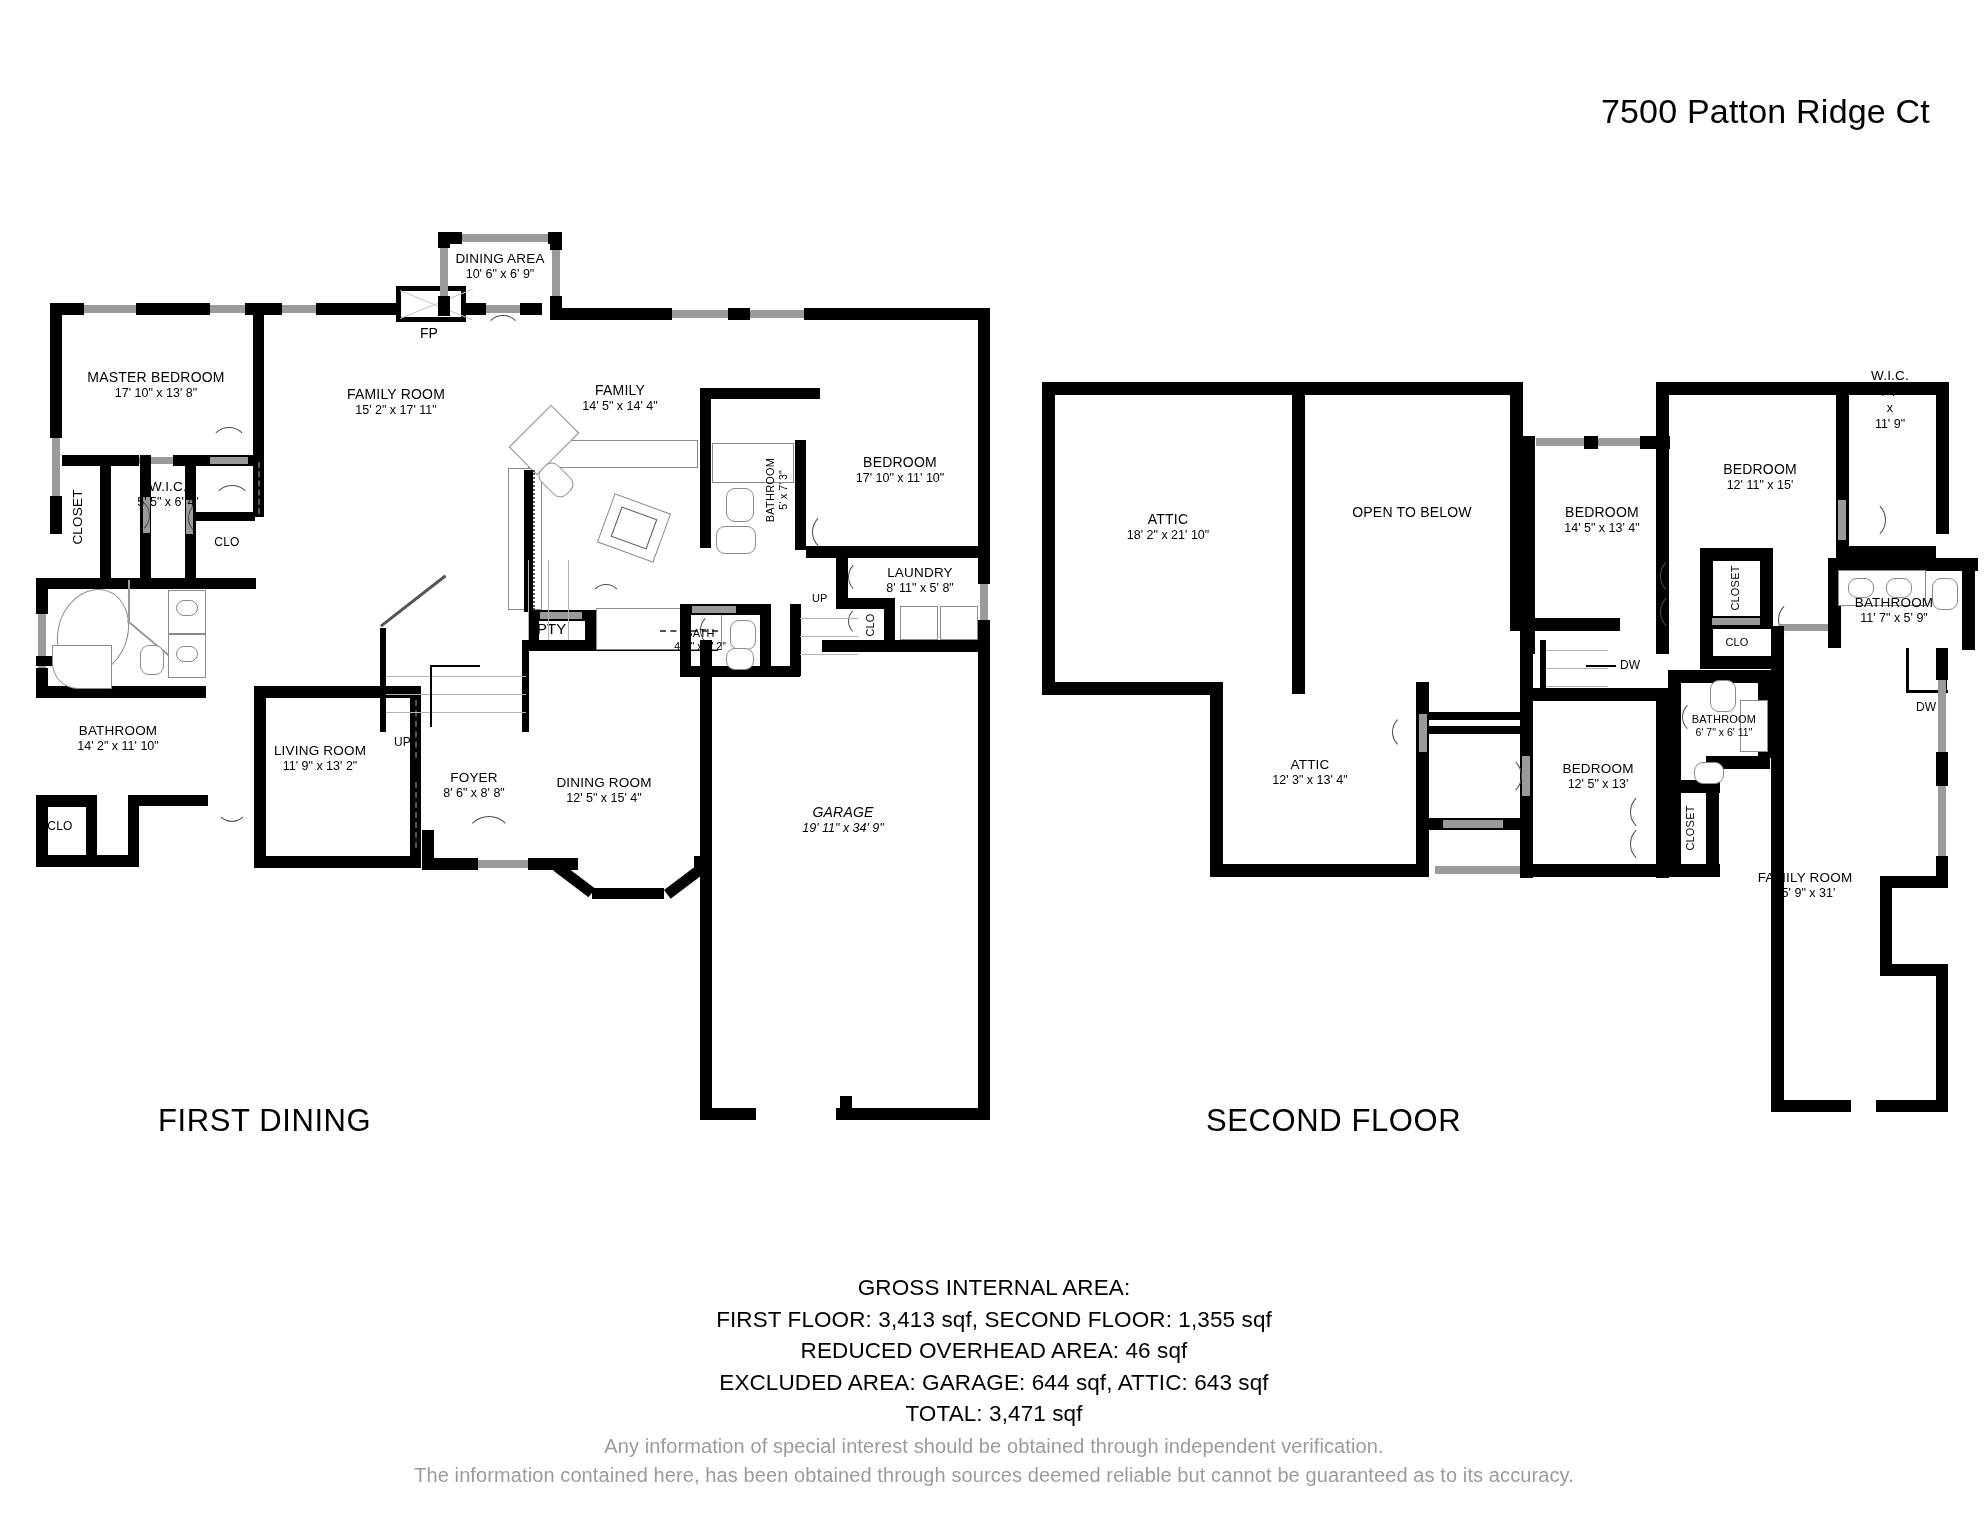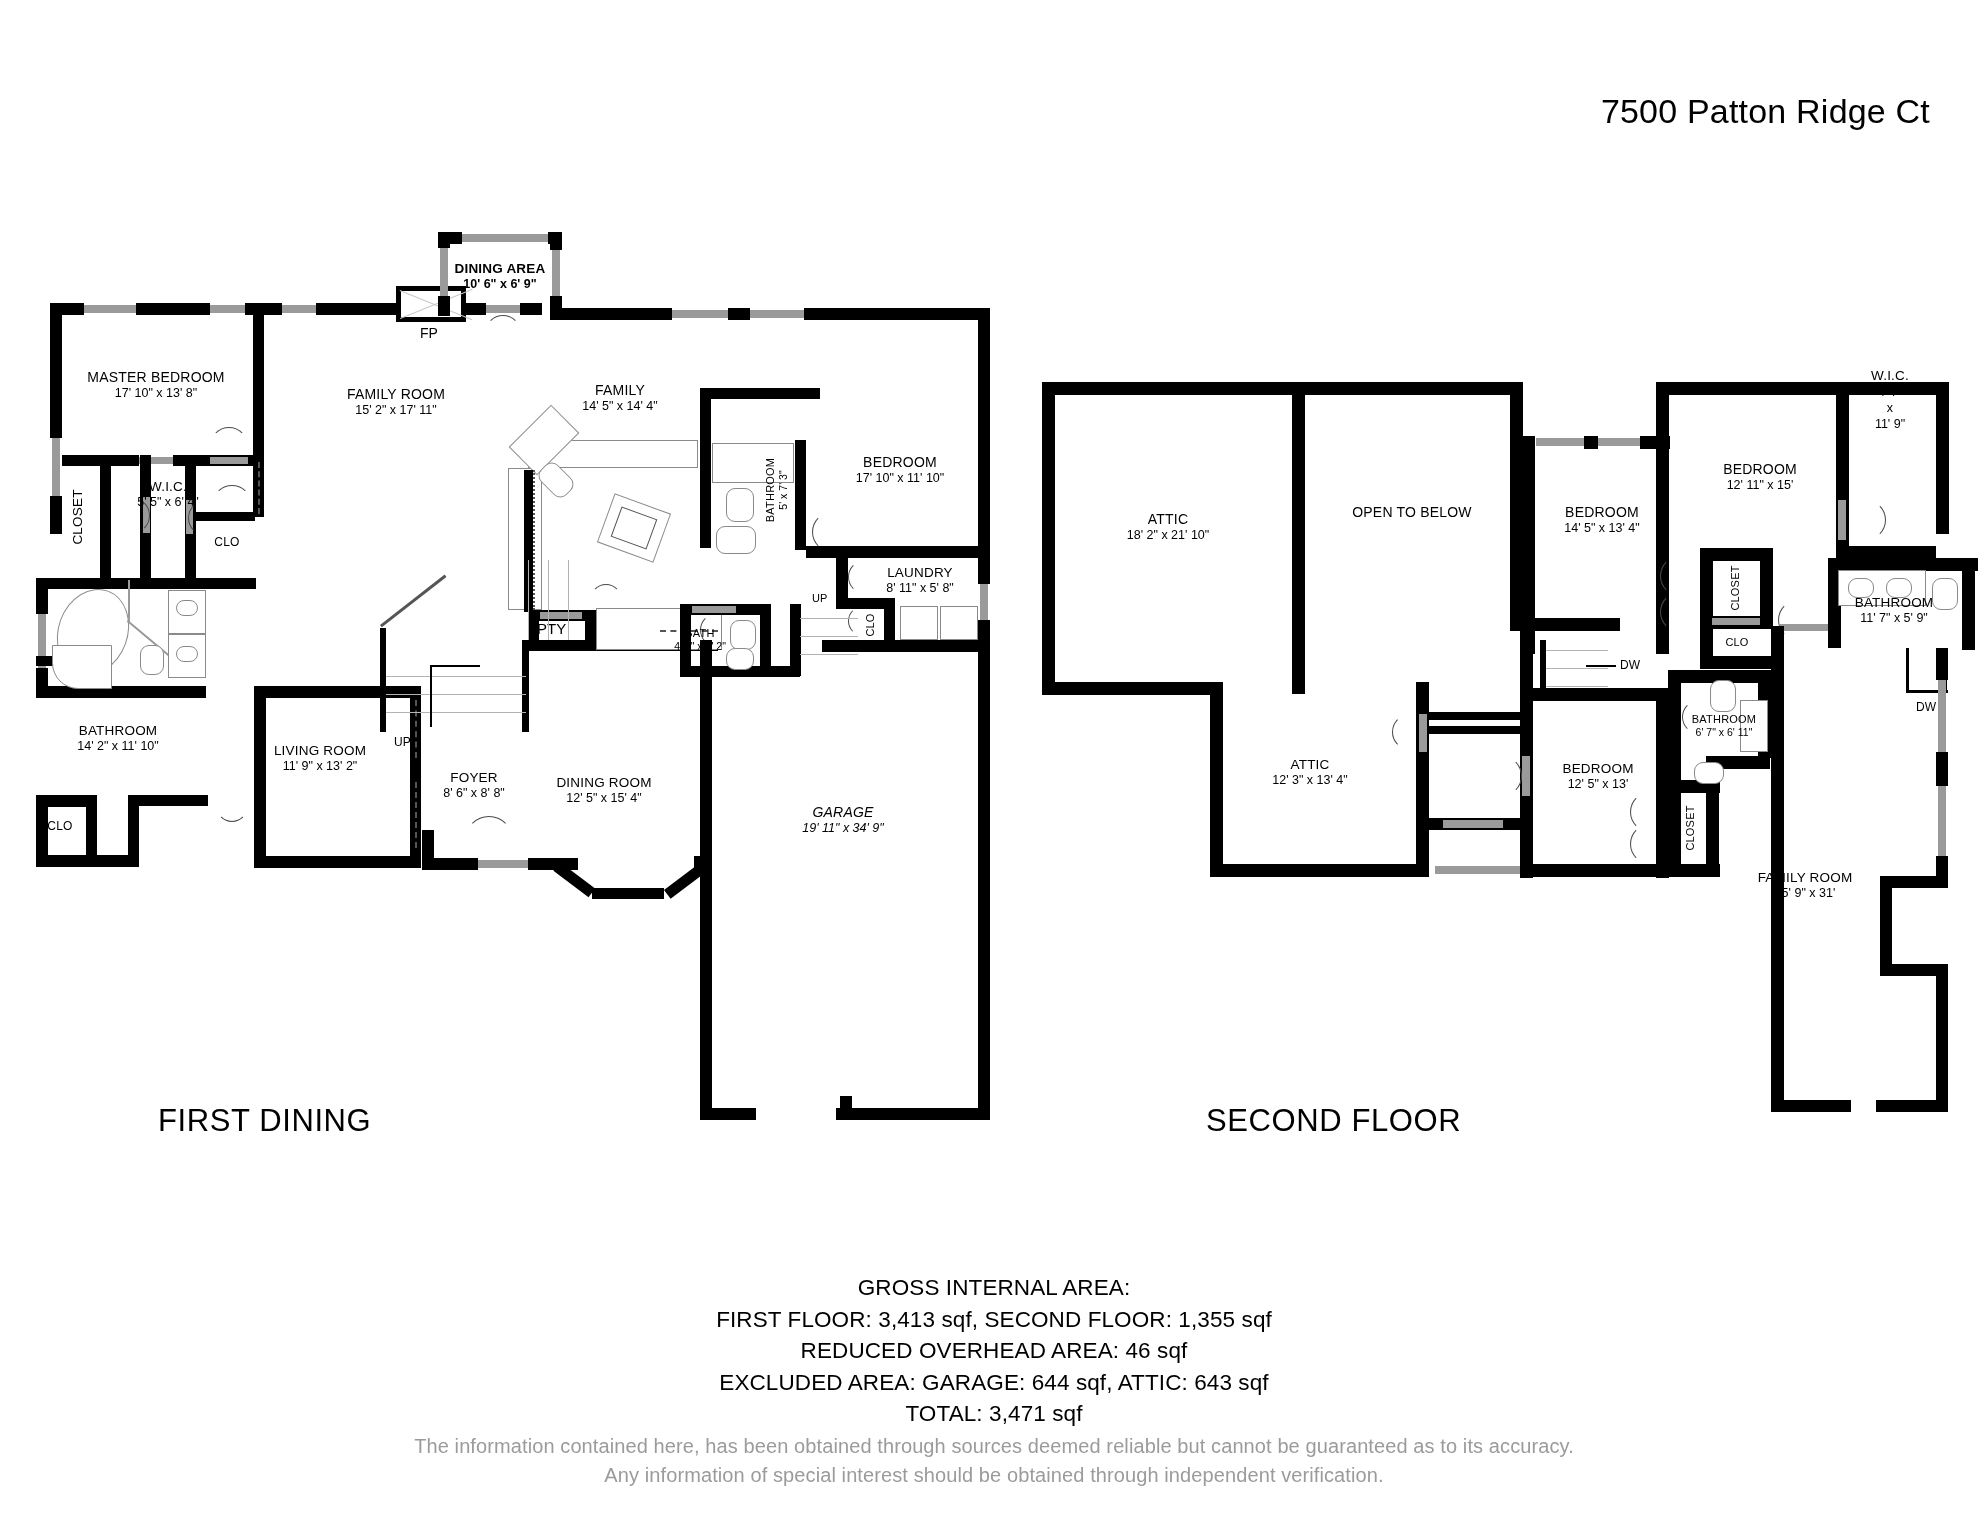--- a/index.html
+++ b/index.html
@@ -172,21 +172,21 @@
     <div class="w" style="left:438px;top:232px;width:24px;height:12px;"></div>
     <div class="win" style="left:462px;top:234px;width:86px;height:8px;"></div>
     <div class="w" style="left:548px;top:232px;width:14px;height:12px;"></div>
     <div class="w" style="left:438px;top:232px;width:12px;height:16px;"></div>
     <div class="win" style="left:440px;top:248px;width:8px;height:52px;"></div>
     <div class="w" style="left:438px;top:296px;width:12px;height:20px;"></div>
     <div class="w" style="left:550px;top:232px;width:12px;height:18px;"></div>
     <div class="win" style="left:552px;top:250px;width:8px;height:50px;"></div>
     <div class="w" style="left:550px;top:296px;width:12px;height:24px;"></div>
 
-    <div class="rm" style="left:500px;top:276px;font-weight:bold;">
+    <div class="rm" style="left:500px;top:266px;">
       <div class="n">DINING AREA</div>
       <div class="d">10' 6" x 6' 9"</div>
     </div>
 
     <div class="fix" style="left:528px;top:440px;width:170px;height:28px;"></div>
     <div class="fix" style="left:508px;top:468px;width:34px;height:142px;"></div>
     <div class="fix" style="left:524px;top:410px;width:40px;height:60px;transform:rotate(45deg);"></div>
     <div class="fixr" style="left:538px;top:468px;width:36px;height:24px;transform:rotate(45deg);"></div>
     <div class="fix" style="left:604px;top:502px;width:60px;height:52px;transform:rotate(20deg);"></div>
     <div class="fix" style="left:615px;top:512px;width:38px;height:32px;transform:rotate(20deg);border-color:#555;"></div>
@@ -482,17 +482,17 @@
   </div>
 
   <div class="footer" style="top:1272px;">
     <div class="fline">GROSS INTERNAL AREA:</div>
     <div class="fline">FIRST FLOOR: 3,413 sqf, SECOND FLOOR: 1,355 sqf</div>
     <div class="fline">REDUCED OVERHEAD AREA: 46 sqf</div>
     <div class="fline">EXCLUDED AREA: GARAGE: 644 sqf, ATTIC: 643 sqf</div>
     <div class="fline">TOTAL: 3,471 sqf</div>
   </div>
   <div class="footer" style="top:1432px;">
+    <div class="disc">Any information of special interest should be obtained through independent verification.</div>
     <div class="disc">The information contained here, has been obtained through sources deemed reliable but cannot be guaranteed as to its accuracy.</div>
-    <div class="disc">Any information of special interest should be obtained through independent verification.</div>
   </div>
 
 </div>
 
 </body></html>

